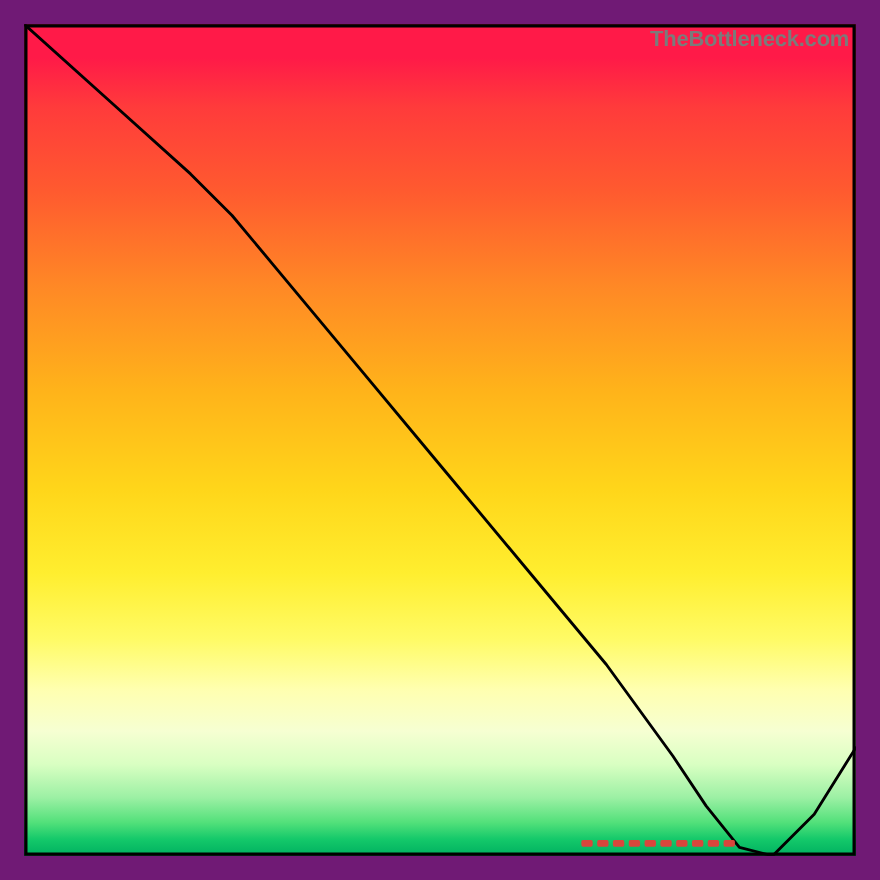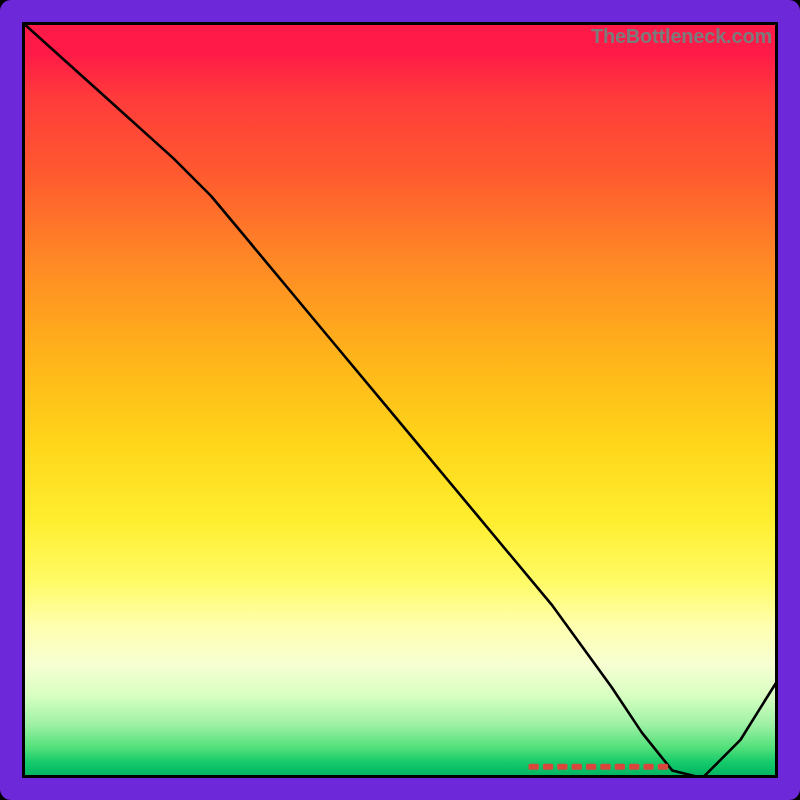--- a/index.html
+++ b/index.html
@@ -8,22 +8,21 @@
     width: 800px;
     height: 800px;
     background: #000;
     overflow: hidden;
     font-family: Arial, Helvetica, sans-serif;
   }
   .outer {
     position: relative;
     width: 800px;
     height: 800px;
-    background: #6d28d9;
-    border-radius: 11px;
+    background: #701a75;
   }
   .plot-frame {
     position: absolute;
     left: 22px;
     top: 22px;
     width: 756px;
     height: 756px;
     background: #000;
   }
   

